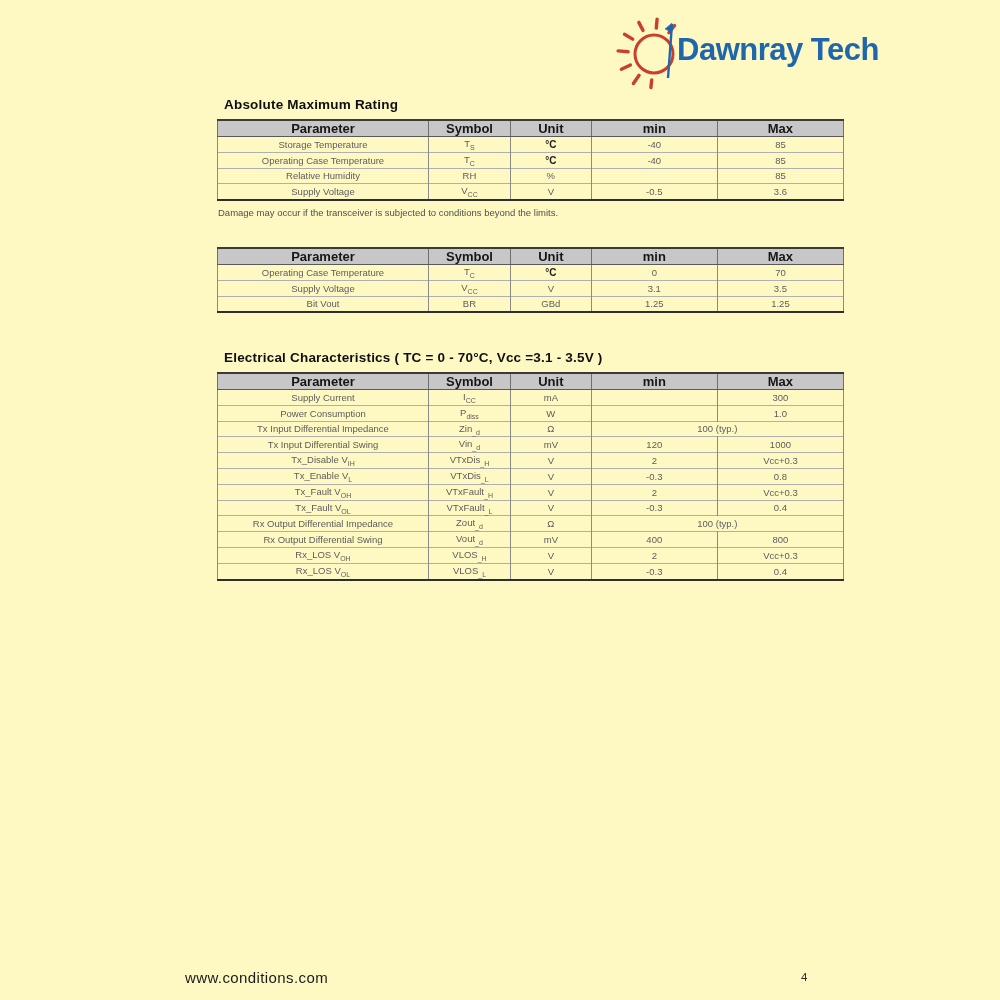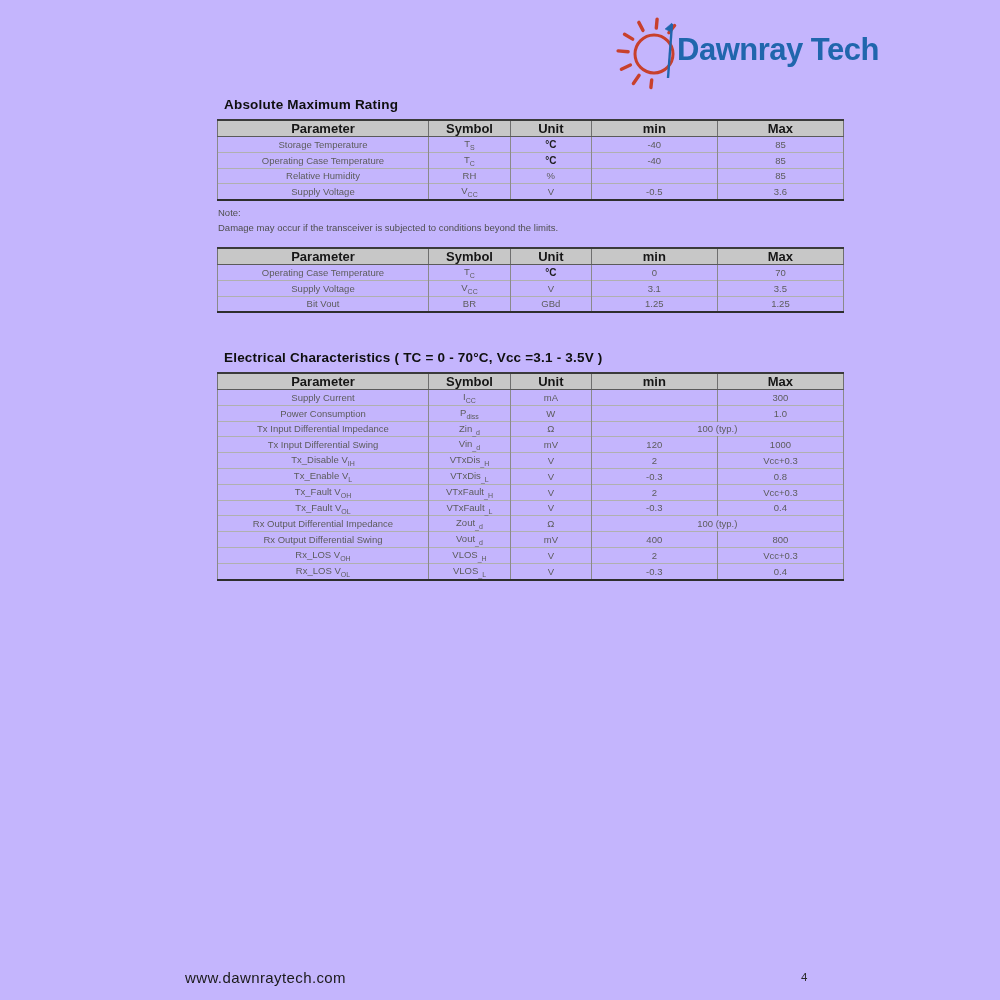--- a/index.html
+++ b/index.html
@@ -1,17 +1,17 @@
 <!DOCTYPE html>
 <html><head>
 <meta charset="utf-8">
 <style>
   html,body { margin:0; padding:0; background:#ffffff; }
   .page {
-    position:relative; width:1000px; height:1000px; background:#c4b5fd;
+    position:relative; width:1000px; height:1000px; background:#fef9c3;
     font-family:"Liberation Sans", sans-serif; overflow:hidden;
   }
   
   .logo { position:absolute; left:612px; top:8px; width:250px; height:84px; display:flex; align-items:center; }
   .logo svg { flex:0 0 auto; }
   .logo-text {
     font-size:31px; font-weight:bold; color:#2066ad; letter-spacing:-0.5px;
     margin-left:-27px; position:relative; z-index:2; white-space:nowrap;
   }
   
@@ -115,21 +115,20 @@
               <td><span>Supply Voltage</span></td>
               <td><span>V</span><sub>CC</sub></td>
               <td><span>V</span></td>
               <td><span>-0.5</span></td>
               <td><span>3.6</span></td>
             </tr>
           </tbody>
         </table>
       </div>
     <div class="notes">
-      <div>Note:</div>
       <div>Damage may occur if the transceiver is subjected to conditions beyond the limits.</div>
     </div>
   </section>
 
   <section class="sec sec2">
     <div class="tbl">
         <table>
           <colgroup>
             <col style="width: 33.7%;">
             <col style="width: 13.1%;">
@@ -274,16 +273,16 @@
               <td><span>VLOS</span><sub>_L</sub></td>
               <td><span>V</span></td>
               <td><span>-0.3</span></td>
               <td><span>0.4</span></td>
             </tr>
           </tbody>
         </table>
       </div>
   </section>
 
-  <div class="footer-site">www.dawnraytech.com</div>
+  <div class="footer-site">www.conditions.com</div>
   <div class="footer-page">4</div>
 
 </div>
 
 </body></html>

